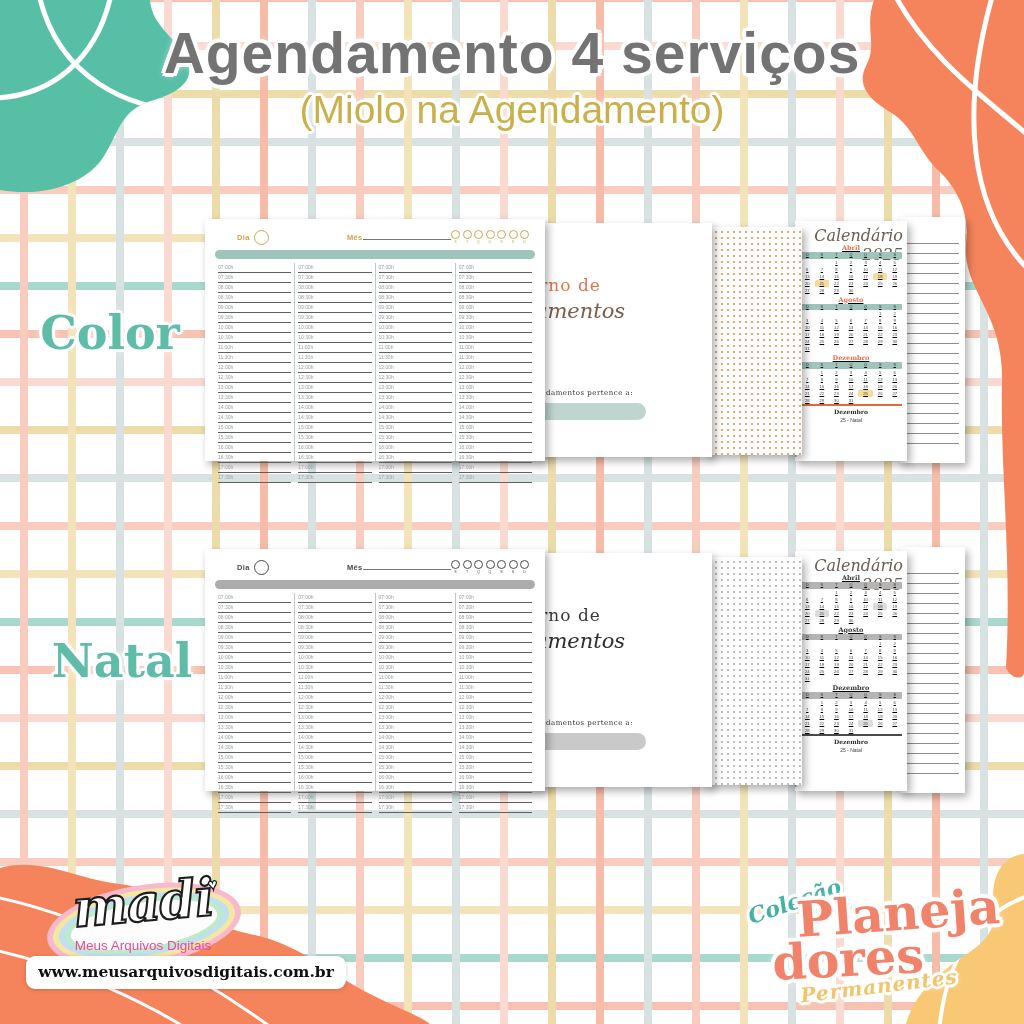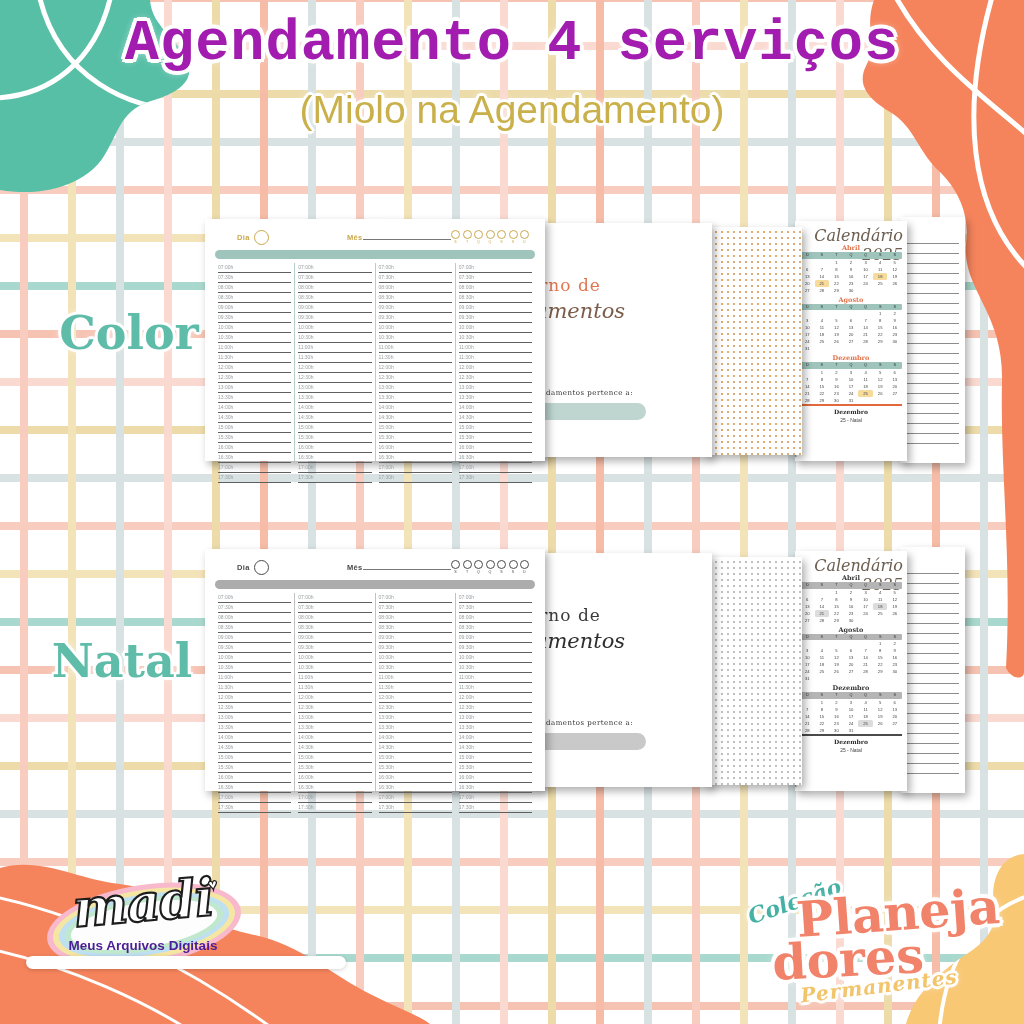--- a/index.html
+++ b/index.html
@@ -32,28 +32,28 @@
   #blob-tl{left:0;top:0;}
   #blob-tr{right:0;top:0;}
   #blob-bl{left:0;bottom:0;}
   #blob-br{right:0;bottom:0;}
 
   .outl-w{text-shadow:-3px -3px 0 #fff,3px -3px 0 #fff,-3px 3px 0 #fff,3px 3px 0 #fff,
           0 4px 0 #fff,0 -4px 0 #fff,4px 0 0 #fff,-4px 0 0 #fff,0 0 10px #fff;}
   .outl-w2{text-shadow:-2px -2px 0 #fff,2px -2px 0 #fff,-2px 2px 0 #fff,2px 2px 0 #fff,
           0 3px 0 #fff,0 -3px 0 #fff,3px 0 0 #fff,-3px 0 0 #fff,0 0 8px #fff;}
 
-  .page-title{position:absolute;top:12px;left:0;right:0;text-align:center;
-    font-family:Liberation Mono, monospace;font-weight:bold;font-size:57px;letter-spacing:1px;color:#a21caf;}
+  .page-title{position:absolute;top:20px;left:0;right:0;text-align:center;
+    font-family:Liberation Sans, sans-serif;font-weight:bold;font-size:57px;letter-spacing:1px;color:#737373;}
   .page-subtitle{position:absolute;top:88px;left:0;right:0;text-align:center;
     font-family:"Liberation Sans",sans-serif;font-size:39px;color:#C9B04A;}
 
   .variant-label{position:absolute;font-family:"DejaVu Serif",serif;font-weight:bold;
     font-size:46px;color:#5FBCA9;text-align:center;}
-  #label-color{left:42px;top:306px;width:174px;}
+  #label-color{left:23px;top:306px;width:174px;}
   #label-neutro{left:20px;top:634px;width:204px;}
 
   
   .mockup{position:absolute;left:200px;width:768px;height:252px;}
   #mockup-color{top:215px;}
   #mockup-neutro{top:545px;}
 
   .page{position:absolute;background:#fff;box-shadow:3px 4px 8px rgba(0,0,0,.32);}
   .p-schedule{left:5px;top:4px;width:340px;height:242px;z-index:50;box-sizing:border-box;padding:6px 10px 7px;}
   .p-cover{left:180px;top:8px;width:332px;height:234px;z-index:40;overflow:hidden;}
@@ -86,21 +86,21 @@
     font-family:"DejaVu Serif",serif;font-style:italic;font-size:21px;color:var(--cscript);}
   .cvp{position:absolute;top:166px;left:0;right:0;text-align:center;
     font-size:7px;color:#333;letter-spacing:.5px;font-family:"DejaVu Serif",serif;}
   .cvpill{position:absolute;top:180px;left:50%;transform:translateX(-50%);
     width:200px;height:17px;border-radius:9px;background:var(--pill);}
 
   
   .cal-title{position:absolute;top:5px;left:0;right:4px;text-align:right;
     font-family:"DejaVu Serif",serif;font-style:italic;font-size:16px;color:#6b5d4f;}
   .cal-months{position:absolute;top:23px;left:5px;right:5px;}
-  .month{margin-bottom:2px;}
+  .month{margin-bottom:2px;text-decoration:underline;}
   .mname{text-align:center;font-size:6.5px;font-weight:bold;color:var(--mname);
     font-family:"DejaVu Serif",serif;line-height:8px;}
   .wkhead{display:flex;background:var(--wbg);height:6.5px;border-radius:1px;}
   .wkhead .wc{flex:1;text-align:center;font-size:3.8px;line-height:6.5px;color:#2e2e2e;}
   .wkrow{display:flex;height:7px;}
   .dc{flex:1;text-align:center;font-size:4.2px;line-height:7px;color:#444;}
   .dc.hl{background:var(--hl);border-radius:1.5px;}
   .sep{position:absolute;left:5px;right:5px;top:183px;height:1.6px;background:var(--sepc);}
   .cal-foot{position:absolute;top:187px;left:0;right:0;text-align:center;}
   .cfm{font-size:6px;font-weight:bold;color:#2e2e2e;font-family:"DejaVu Serif",serif;}
@@ -121,21 +121,21 @@
   .e2{width:184px;height:70px;background:#F6E6A3;}
   .e3{width:172px;height:61px;background:#BFE0F0;}
   .e4{width:160px;height:53px;background:#BFE8CD;}
   .e5{width:148px;height:45px;background:#FDFDFD;}
   .brand-word{position:absolute;left:38px;top:872px;width:210px;text-align:center;
     font-family:"DejaVu Serif",serif;font-weight:bold;font-style:italic;font-size:52px;
     color:#fff;-webkit-text-stroke:2.2px #1d1d1d;transform:rotate(-5deg);letter-spacing:-1px;}
   .brand-heart{position:absolute;left:208px;top:876px;font-size:16px;color:#fff;
     -webkit-text-stroke:1.3px #1d1d1d;transform:rotate(-8deg);}
   .brand-tagline{position:absolute;left:38px;top:938px;width:210px;text-align:center;
-    font-size:13.5px;font-weight:bold;color:#4c1d95;}
+    font-size:13.5px;font-weight:normal;color:#ec4899;}
   .notice{position:absolute;left:26px;top:956px;width:316px;background:#fff;border-radius:9px;
     padding:6px 2px 7px;text-align:center;font-size:15.5px;font-weight:bold;color:#101014;
     line-height:1.32;box-shadow:0 1px 4px rgba(0,0,0,.18);font-family:"DejaVu Serif",serif;}
 
   
   .col-pre{position:absolute;left:746px;top:888px;font-family:"DejaVu Serif",serif;font-style:italic;
     font-weight:bold;font-size:22px;color:#45B1A4;transform:rotate(-19deg);}
   .col-w1{position:absolute;left:788px;top:884px;width:220px;text-align:center;
     font-family:"DejaVu Serif",serif;font-weight:bold;font-size:49px;color:#F2836B;transform:rotate(-4deg);}
   .col-w2{position:absolute;left:748px;top:930px;width:200px;text-align:center;
@@ -903,18 +903,19 @@
   <div class="e1"></div>
     <div class="e2"></div>
     <div class="e3"></div>
     <div class="e4"></div>
     <div class="e5"></div>
 </div>
 <div class="brand-word">madi</div>
 <div class="brand-heart">♥</div>
 <div class="brand-tagline">Meus Arquivos Digitais</div>
 <div class="notice">
+  <div>www.meusarquivosdigitais.com.br</div>
 </div>
 
 <div class="col-pre outl-w2">Coleção</div>
 <div class="col-w1 outl-w">Planeja</div>
 <div class="col-w2 outl-w">dores</div>
 <div class="col-w3 outl-w2">Permanentes</div>
 
 </body></html>

